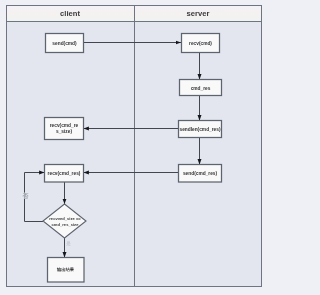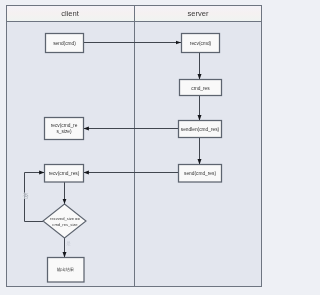--- a/index.html
+++ b/index.html
@@ -1,17 +1,17 @@
 <!DOCTYPE html>
 <html><head>
 <meta charset="utf-8">
 <style>
   html,body{margin:0;padding:0;width:272px;height:295px;background:#eef0f5;}
   body{font-family:"Liberation Sans",sans-serif;}
-  #stage{position:relative;width:272px;height:295px;overflow:hidden;}
+  #stage{position:relative;width:272px;height:295px;overflow:hidden;font-weight:bold;}
   svg{display:block;}
   .nlabel{font-family:"Liberation Sans",sans-serif;font-size:4.8px;fill:#333333;text-anchor:middle;}
   .lanelabel{font-family:"Liberation Sans",sans-serif;font-size:7.6px;fill:#3a3a3a;text-anchor:middle;}
   .elabel{font-family:"Liberation Sans",sans-serif;font-size:6.5px;fill:#868d99;text-anchor:middle;}
   .dlabel{font-family:"Liberation Sans",sans-serif;font-size:4.1px;fill:#3a3a3a;text-anchor:middle;}
   .cjklabel{font-family:"Liberation Sans",sans-serif;font-size:4.3px;fill:#3a3a3a;text-anchor:middle;}
   .box{fill:#f9f9f9;stroke:#5d646f;stroke-width:1.25;}
   .edge{stroke:#41464f;stroke-width:1;fill:none;}
 </style>
 </head>

